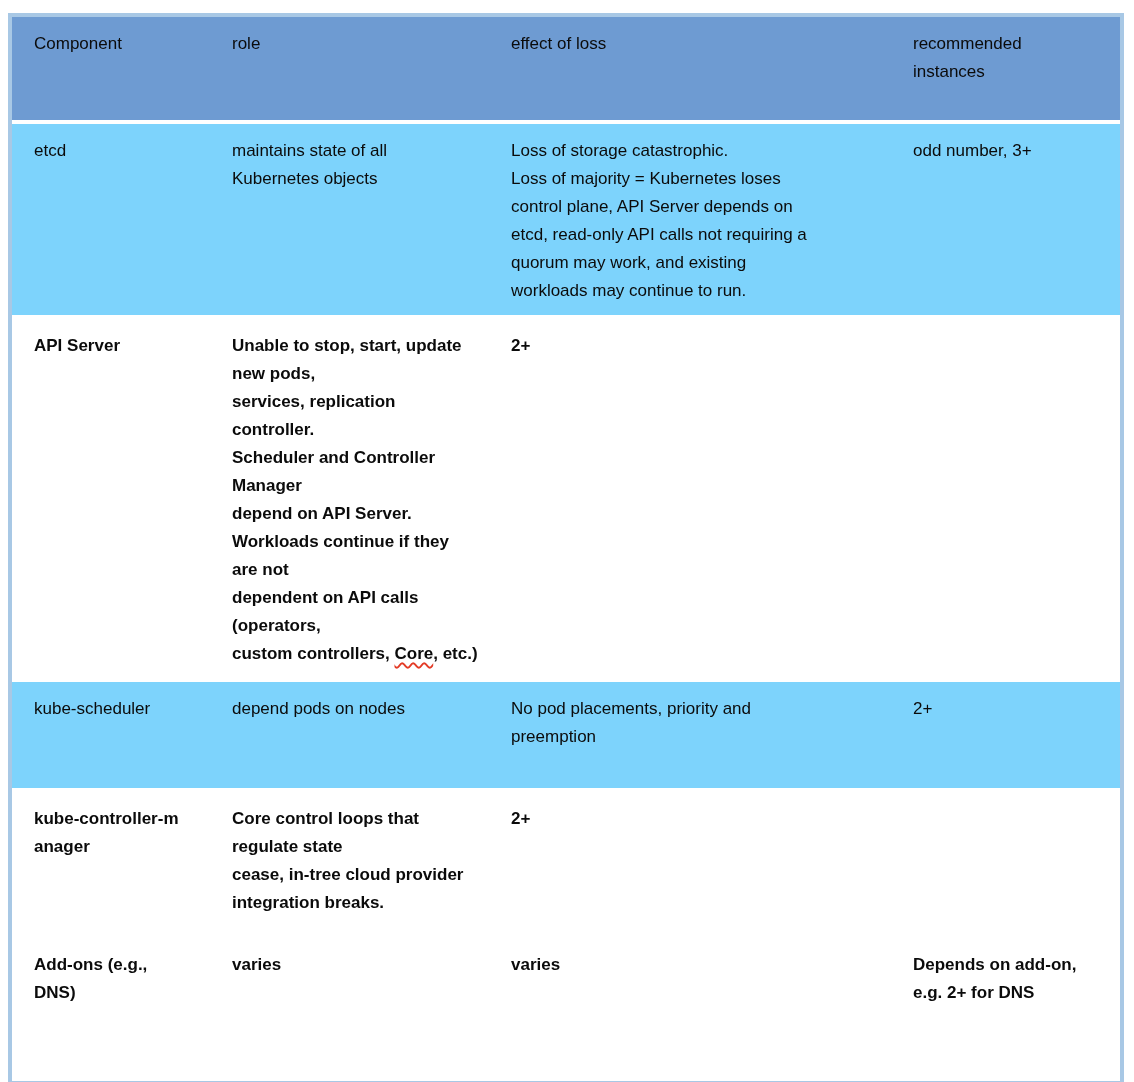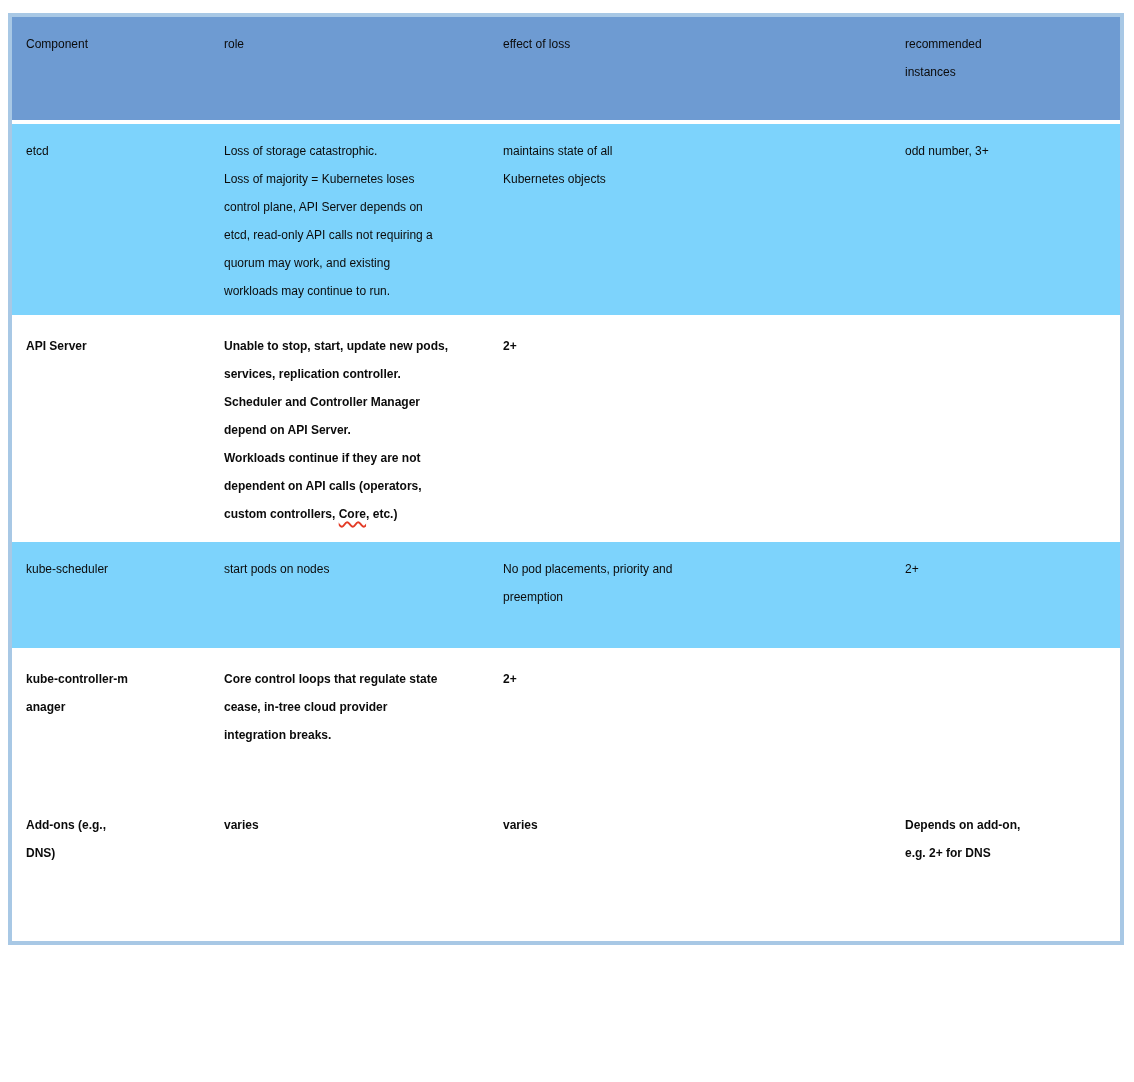--- a/index.html
+++ b/index.html
@@ -25,22 +25,22 @@
   }
   .row {
     display: grid;
     grid-template-columns: 198px 279px 402px 1fr;
   }
   .row.header { background: #6e9bd2; min-height: 103px; }
   .row.band   { background: #7dd3fc; }
   .row.plain  { background: #ffffff; font-weight: bold; }
   .cell {
     box-sizing: border-box;
-    padding: 13px 10px 10px 14px;
-    font-size: 12px;
+    padding: 13px 10px 10px 22px;
+    font-size: 17px;
     line-height: 28px;
     white-space: pre-line;
     overflow-wrap: break-word;
   }
   .squiggle {
     text-decoration: underline wavy #e33b26;
     text-decoration-thickness: 2px;
     text-underline-offset: 3px;
     text-decoration-skip-ink: none;
   }
@@ -53,46 +53,46 @@
   <div class="row header">
     <div class="cell">Component</div>
     <div class="cell">role</div>
     <div class="cell">effect of loss</div>
     <div class="cell">recommended
 instances</div>
   </div>
 
   <div class="row band" style="min-height:184px">
     <div class="cell">etcd</div>
+    <div class="cell">maintains state of all
+Kubernetes objects</div>
     <div class="cell">Loss of storage catastrophic.
 Loss of majority = Kubernetes loses
 control plane, API Server depends on
 etcd, read-only API calls not requiring a
 quorum may work, and existing
 workloads may continue to run.</div>
-    <div class="cell">maintains state of all
-Kubernetes objects</div>
     <div class="cell">odd number, 3+</div>
   </div>
 
   <div class="row plain" style="min-height:208px">
     <div class="cell">API Server</div>
     <div class="cell"><span>Unable to stop, start, update new pods,
 services, replication controller.
 Scheduler and Controller Manager
 depend on API Server.
 Workloads continue if they are not
 dependent on API calls (operators,
 custom controllers, </span><span class="squiggle">Core</span><span>, etc.)</span></div>
     <div class="cell">2+</div>
   </div>
 
   <div class="row band" style="min-height:106px">
     <div class="cell">kube-scheduler</div>
-    <div class="cell">start pods on nodes</div>
+    <div class="cell">depend pods on nodes</div>
     <div class="cell">No pod placements, priority and
 preemption</div>
     <div class="cell">2+</div>
   </div>
 
   <div class="row plain" style="min-height:142px">
     <div class="cell">kube-controller-m
 anager</div>
     <div class="cell">Core control loops that regulate state
 cease, in-tree cloud provider

